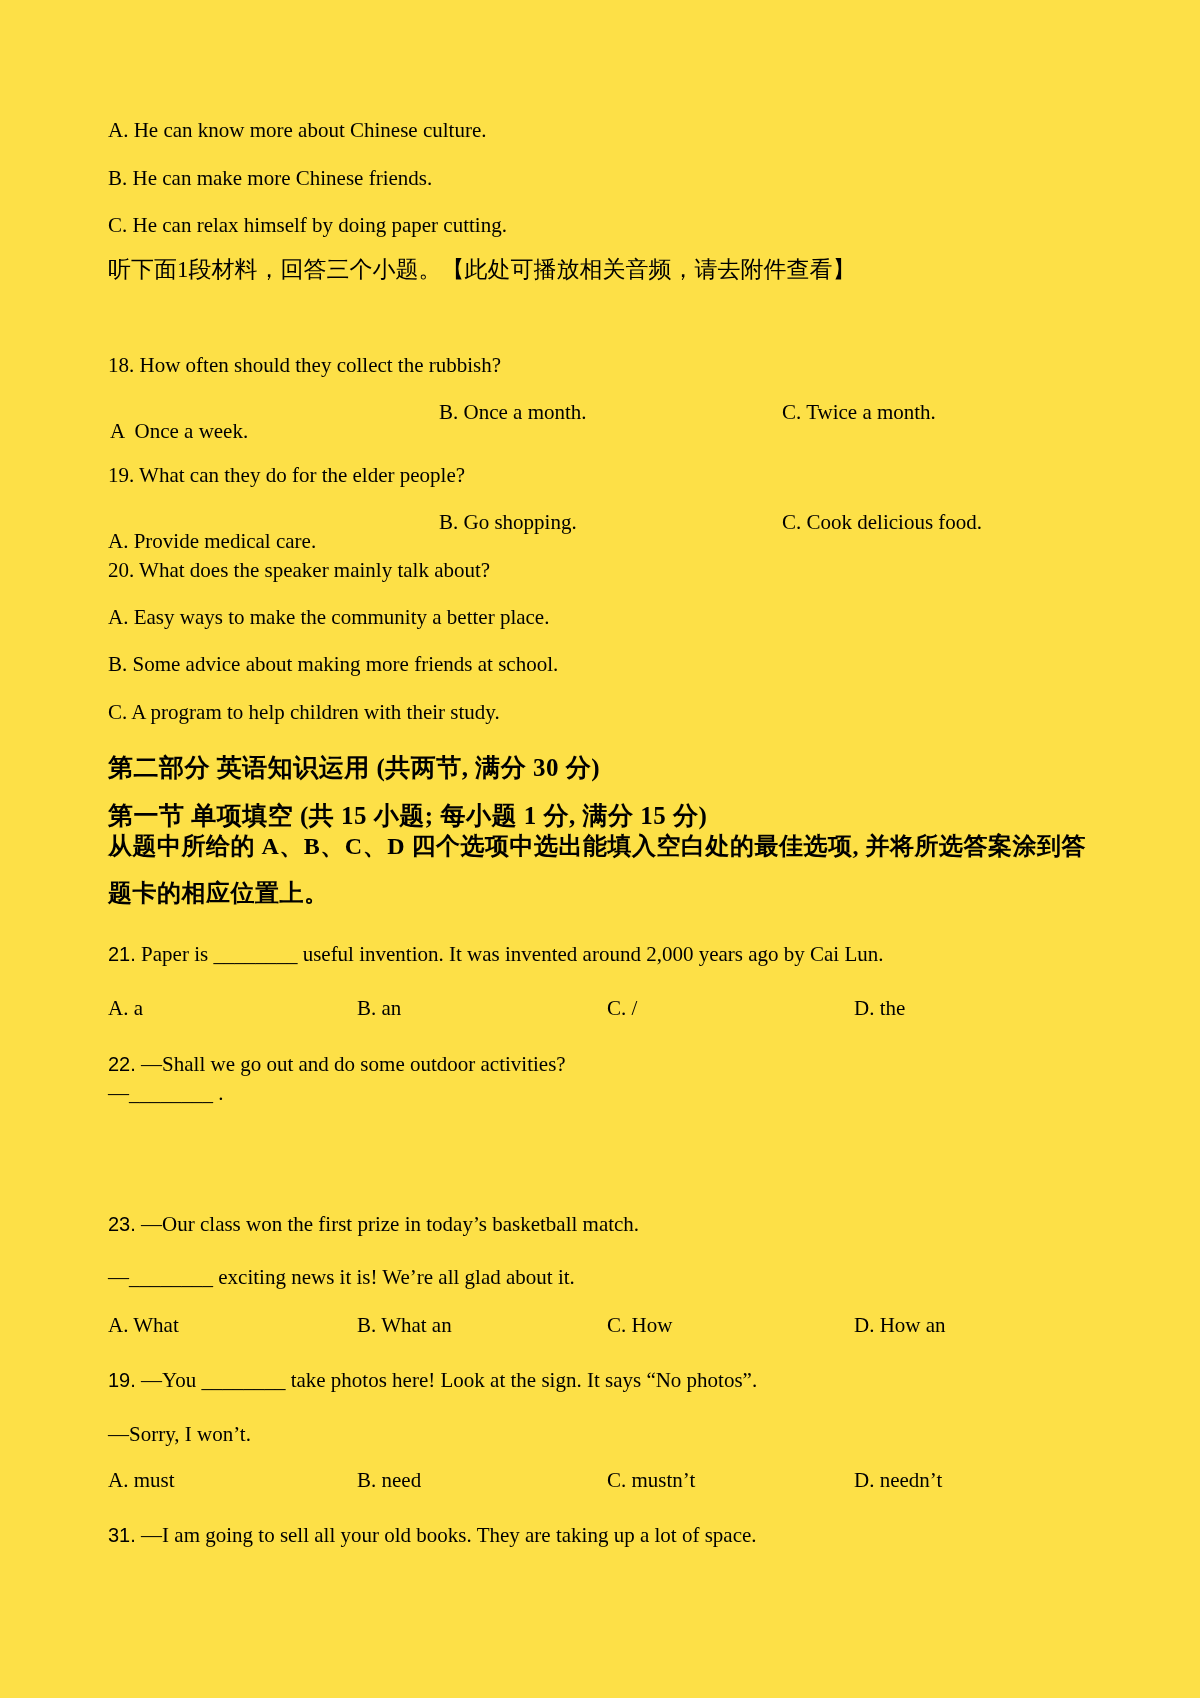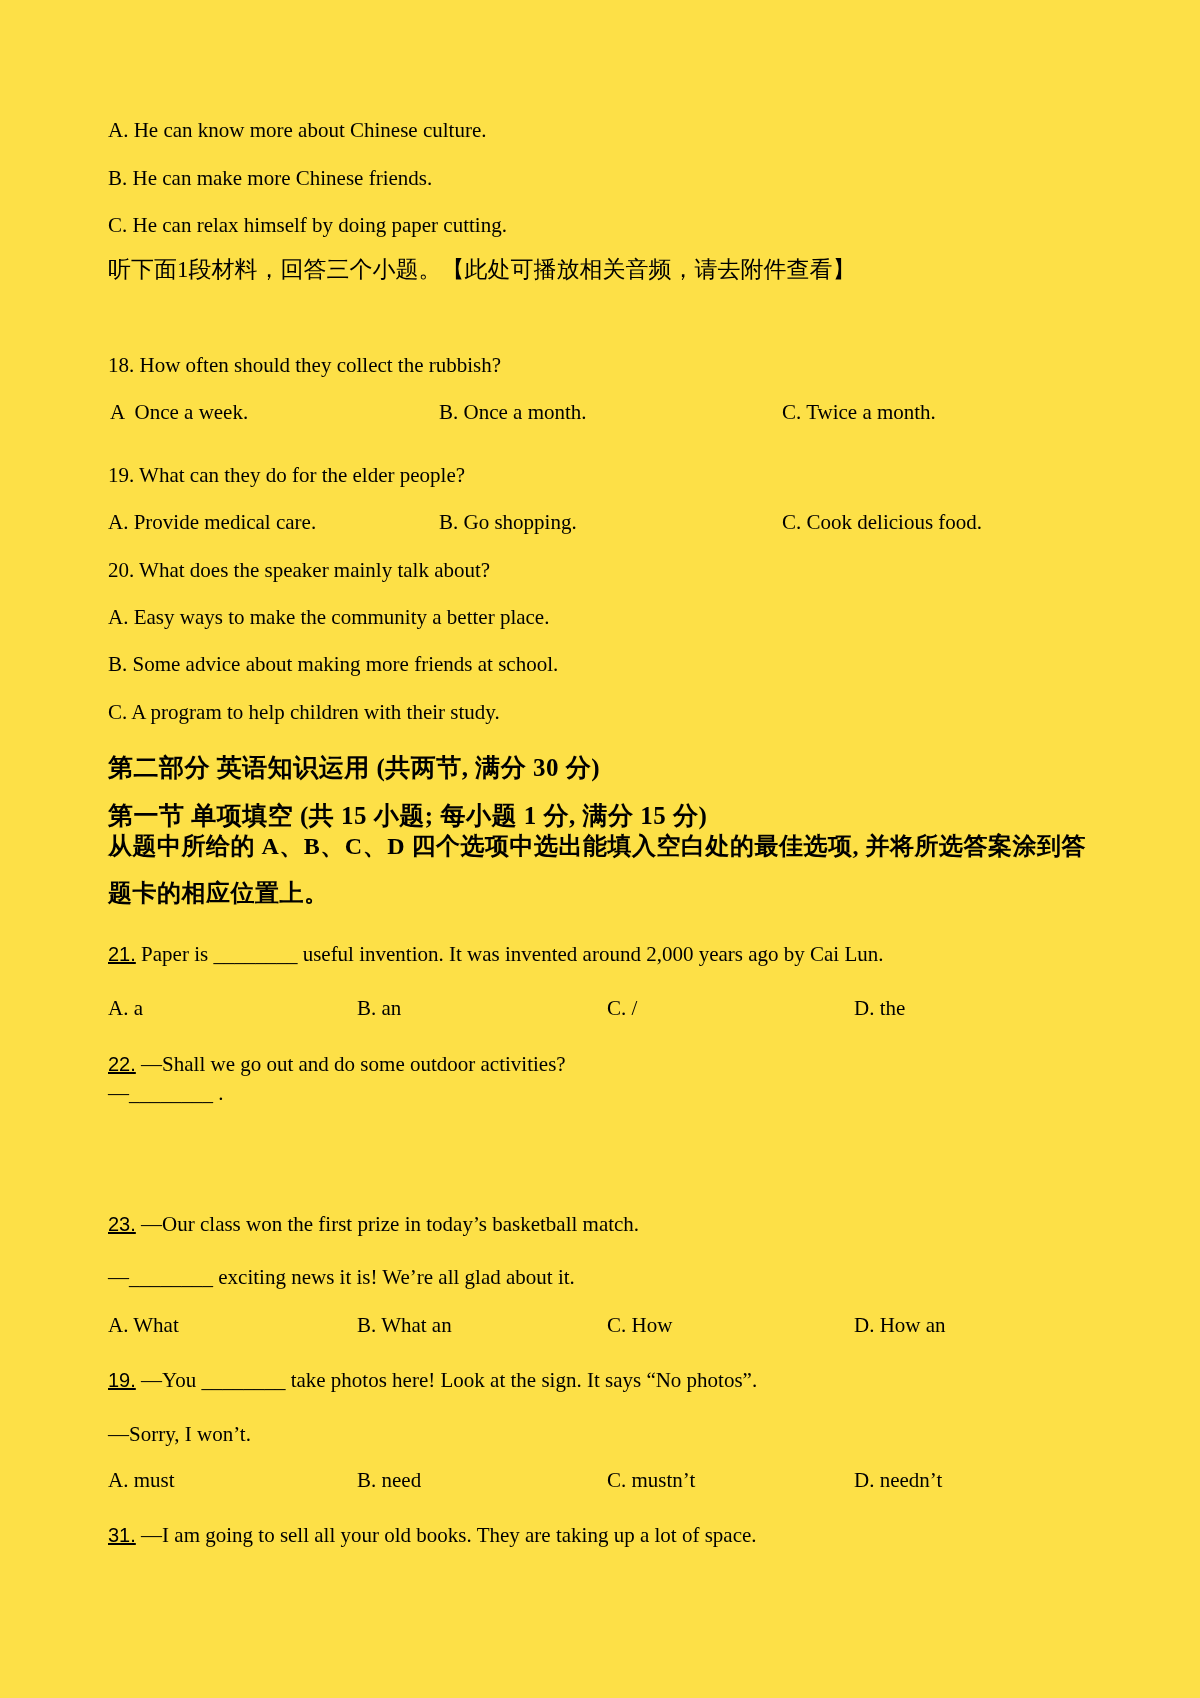--- a/index.html
+++ b/index.html
@@ -19,32 +19,31 @@
     font-size: 21px;
     line-height: 1.25;
     color: #000000;
   }
   .zh      { font-size: 23px; }
   .zh-head { font-size: 25px; font-weight: bold; letter-spacing: 0.5px; margin-top: 16px; }
   .zh-instr{ font-size: 24px; font-weight: bold; letter-spacing: 0.5px; }
   .optrow  { position: absolute; left: 108px; width: 1060px; height: 30px; }
   .optrow .opt { position: absolute; top: 0; white-space: pre; font-size: 21px; }
   
-  .c3-a { left: 2px; }
+  .c3-a { left: 2px; margin-top: 19px; }
   .c3-b { left: 331px; }
   .c3-c { left: 662px; margin-left: 12px; }
   
   .c4-a { left: 0; }
   .c4-b { left: 249px; text-align: right; }
   .c4-c { left: 499px; }
   .c4-d { left: 746px; }
   .qnum {
     font-family: "Liberation Sans", "DejaVu Sans", sans-serif;
     font-size: 20px;
-    text-decoration: underline;
   }
 </style>
 </head>
 <body>
 
 <div id="exam-page">
 
   <div class="line" style="top:117px">A. He can know more about Chinese culture.</div>
   <div class="line" style="top:165px">B. He can make more Chinese friends.</div>
   <div class="line" style="top:212px">C. He can relax himself by doing paper cutting.</div>

